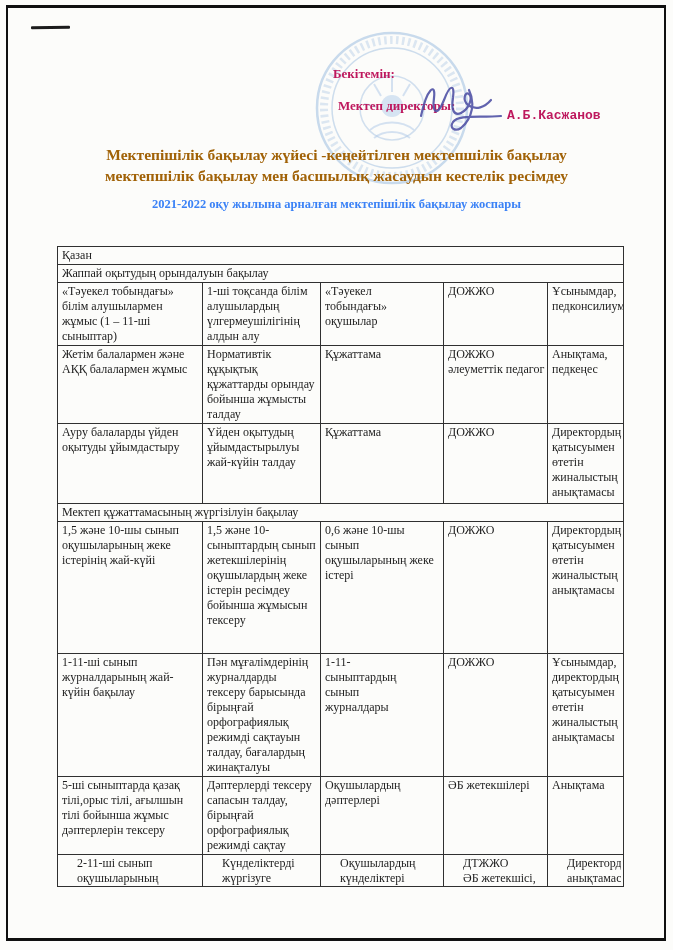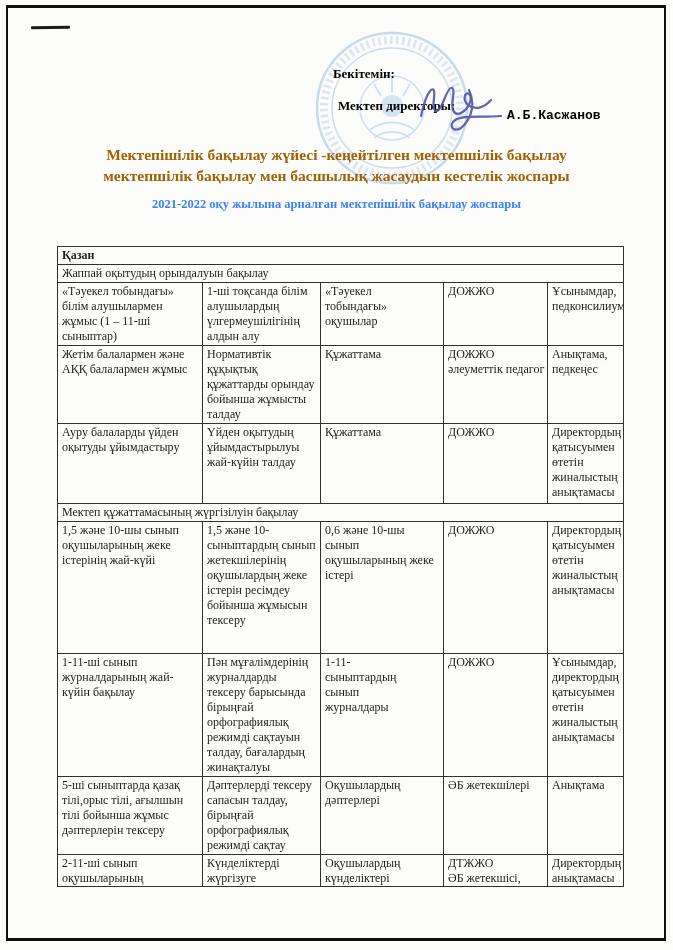--- a/index.html
+++ b/index.html
@@ -17,21 +17,21 @@
     pointer-events:none;
   }
   .page-mark{
     position:absolute;left:31px;top:26px;width:39px;height:3px;
     background:#1c1c1c;border-radius:1px;transform:rotate(-1deg);
   }
   .stamp{
     position:absolute;left:312px;top:28px;width:160px;height:160px;
     z-index:1;
   }
-  .approval{position:absolute;z-index:2;font-weight:bold;font-size:13px;color:#000000;}
+  .approval{position:absolute;z-index:2;font-weight:bold;font-size:13px;color:#be185d;}
   .approve-label{left:333px;top:66px;}
   .director-label{left:338px;top:98px;}
   .director-name{left:507px;top:108px;font-family:Liberation Mono, monospace;}
   .signature{
     position:absolute;left:413px;top:76px;width:102px;height:56px;z-index:2;
   }
   .title{
     position:absolute;left:20px;right:20px;top:144px;z-index:2;
     text-align:center;font-weight:bold;font-size:15.5px;line-height:21px;color:#a16207;
   }
@@ -45,32 +45,32 @@
   }
   table.plan td{
     border:1px solid #303030;
     vertical-align:top;
     font-size:12px;line-height:15px;
     padding:1px 2px 1px 4px;
     white-space:pre-line;
     overflow:hidden;
   }
   td.sec{font-size:13px;line-height:14px;padding-left:5px;}
-  td.bold{font-weight:bold;}
+  td.bold{font-weight:normal;}
   tr.rA td{height:13px;}
   tr.rB td{height:13px;}
   tr.r1 td{height:60px;}
   tr.r2 td{height:68px;}
   tr.r3 td{height:77px;}
   tr.rC td{height:13px;margin-left:22px;}
   tr.r4 td{height:129px;}
   tr.r5 td{height:120px;}
   tr.r6 td{height:71px;}
   tr.r7 td{height:27px;}
-  .clip{max-height:29px;overflow:hidden;}
+  .clip{max-height:29px;overflow:hidden;margin-left:15px;}
 </style>
 </head>
 <body>
 
 <div class="page">
 
   <div class="frame"></div>
   <div class="page-mark"></div>
 
   <svg class="stamp" viewBox="0 0 160 160" width="160" height="160" aria-hidden="true">
@@ -100,21 +100,21 @@
       <path d="M8 40 C14 12 23 6 21 22 C19 36 24 42 31 24 C37 8 42 8 40 22 C38 34 41 40 48 37"></path>
       <path d="M48 37 C56 33 60 22 56 18 C52 15 49 24 55 29 C63 35 72 31 78 24"></path>
       <path d="M56 14 C62 26 60 42 48 52 C42 56 36 52 40 46 C46 38 66 42 88 40"></path>
     </g>
   </svg>
 
   <div class="approval director-name">А.Б.Касжанов</div>
 
   <div class="title">
     <div>Мектепішілік бақылау жүйесі -кеңейтілген мектепшілік бақылау</div>
-    <div>мектепшілік бақылау мен басшылық жасаудын кестелік жоспары</div>
+    <div>мектепшілік бақылау мен басшылық жасаудын кестелік ресімдеу</div>
   </div>
   <div class="subtitle">2021-2022 оқу жылына арналған мектепішілік бақылау жоспары</div>
 
   <table class="plan">
     <colgroup>
       <col style="width:145px">
         <col style="width:118px">
         <col style="width:123px">
         <col style="width:104px">
         <col style="width:76px">

